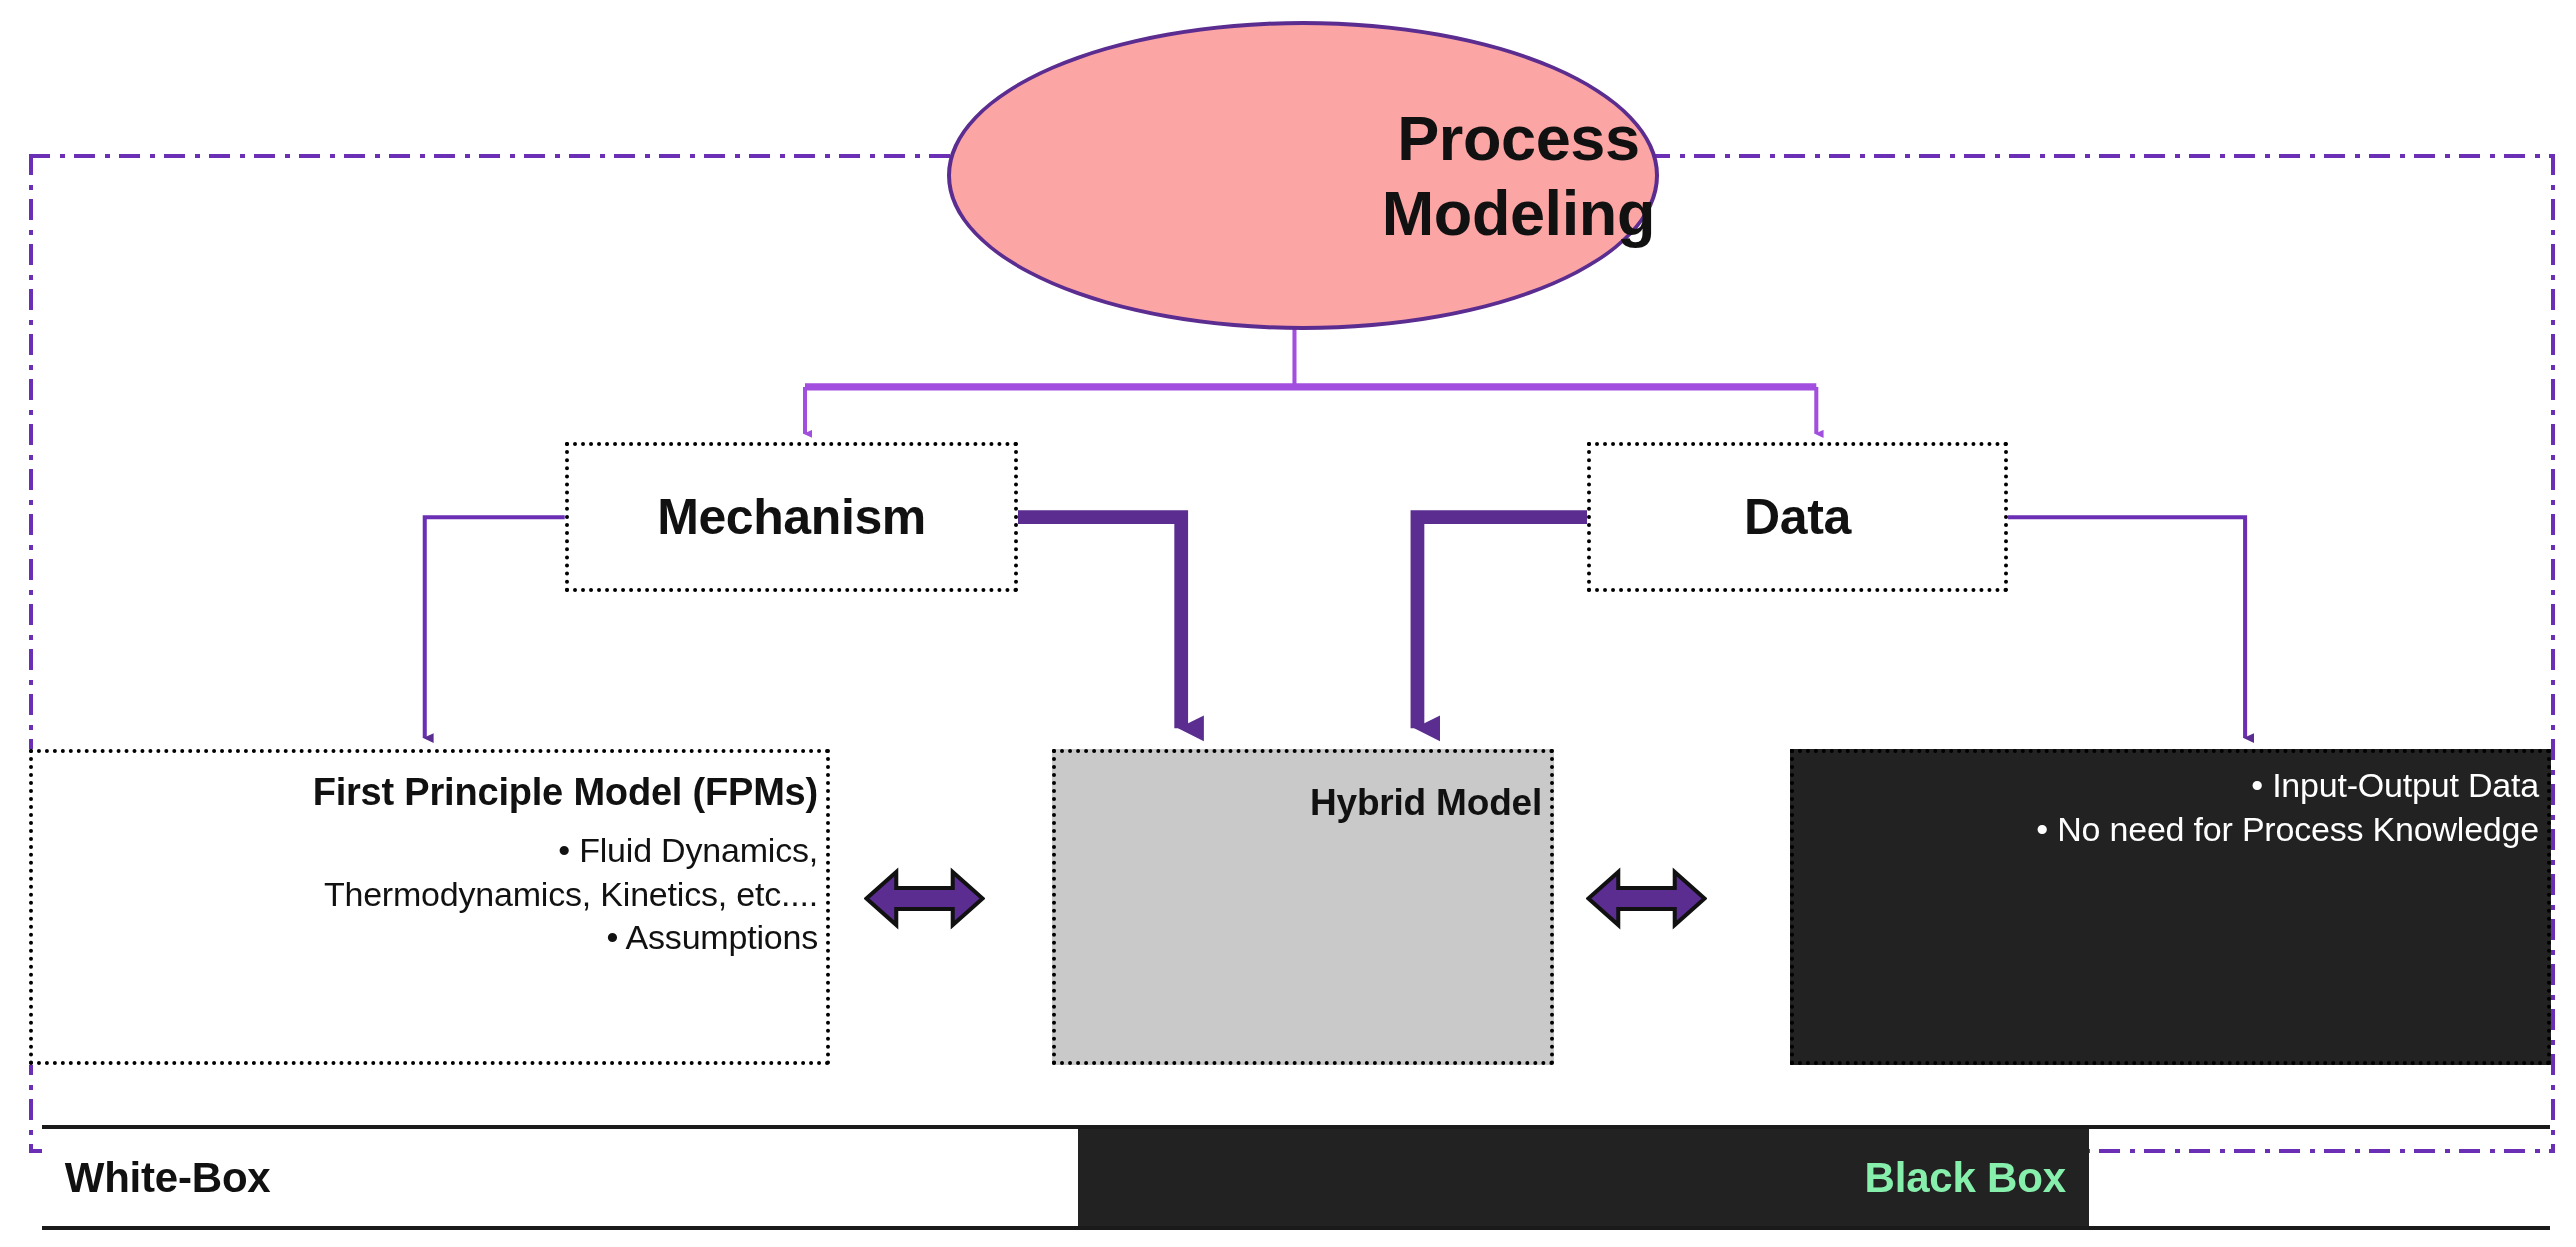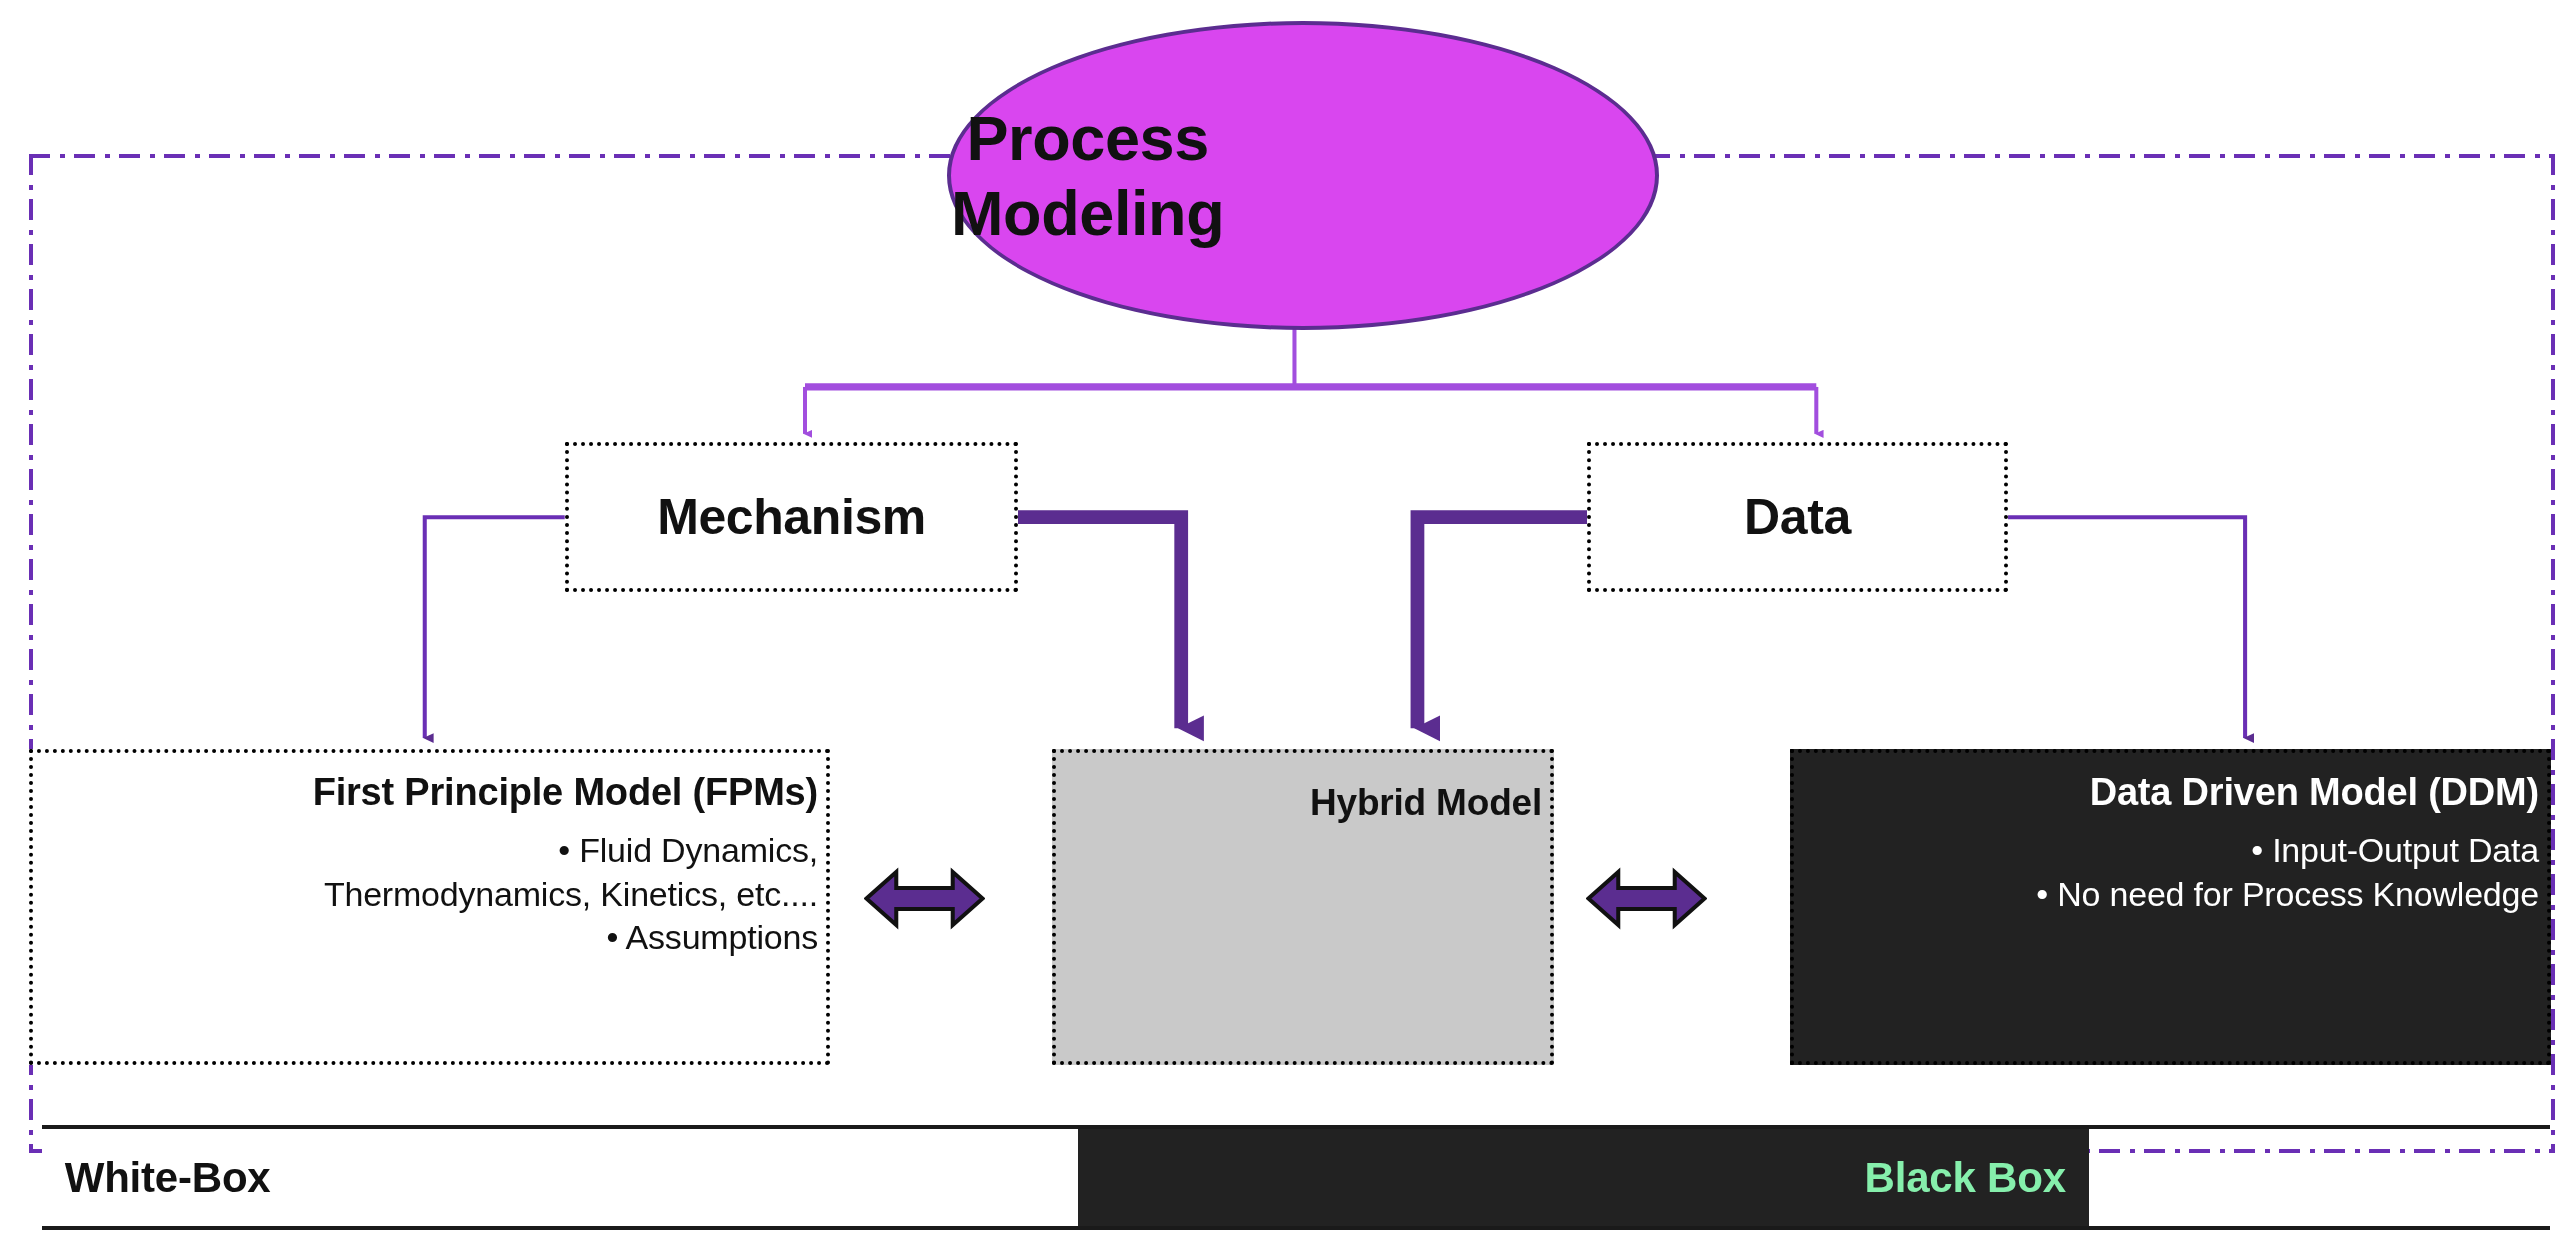--- a/index.html
+++ b/index.html
@@ -8,22 +8,22 @@
   .frame-edge{position:absolute;background-repeat:repeat;}
   .fe-h{height:4px;
     background-image:repeating-linear-gradient(to right,#6a2fb5 0 21px,transparent 21px 31px,#6a2fb5 31px 36px,transparent 36px 45px);}
   .fe-v{width:4px;
     background-image:repeating-linear-gradient(to bottom,#6a2fb5 0 21px,transparent 21px 31px,#6a2fb5 31px 36px,transparent 36px 45px);}
 
   
   .ellipse{
     position:absolute;left:947px;top:21px;width:704px;height:301px;
     border:4.9px solid #5b2d90;border-radius:50%;
-    background:#d946ef;
-    display:flex;align-items:center;justify-content:flex-start;
+    background:#fca5a5;
+    display:flex;align-items:center;justify-content:flex-end;
     text-align:center;
   }
   .ellipse-label{
     font-size:63px;font-weight:bold;color:#111;line-height:1.18;
     letter-spacing:-0.4px;
   }
 
   
   .dbox{
     position:absolute;background:#ffffff;
@@ -133,21 +133,20 @@
       <span class="bul"><span class="bdot">•</span>
         <span>Assumptions</span></span>
     </div>
   </div>
 
   <div class="card" id="card-hybrid">
     <div class="card-title">Hybrid Model</div>
   </div>
 
   <div class="card" id="card-ddm">
-    <div class="card-title">Data Driven Model (DDM)</div>
     <div class="card-body">
       <span class="bul"><span class="bdot">•</span>
         <span>Input-Output Data</span></span>
       <span class="bul"><span class="bdot">•</span>
         <span>No need for Process Knowledge</span></span>
     </div>
   </div>
 
   <svg class="dbl-arrow" style="left:864px;top:862px;" viewBox="0 0 150 90">
     <path d="M3,45 L40,12 L40,32 L110,32 L110,12 L147,45 L110,78 L110,58 L40,58 L40,78 Z" fill="#5b2d90" stroke="#111" stroke-width="5" stroke-linejoin="miter"></path>

